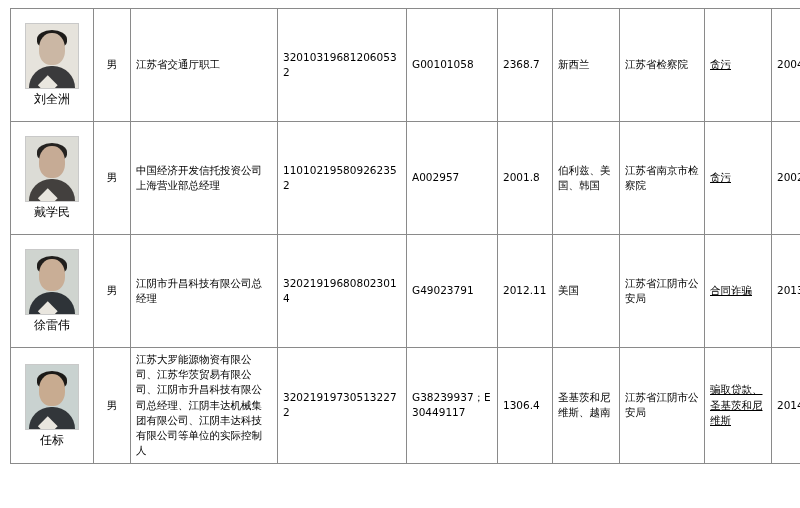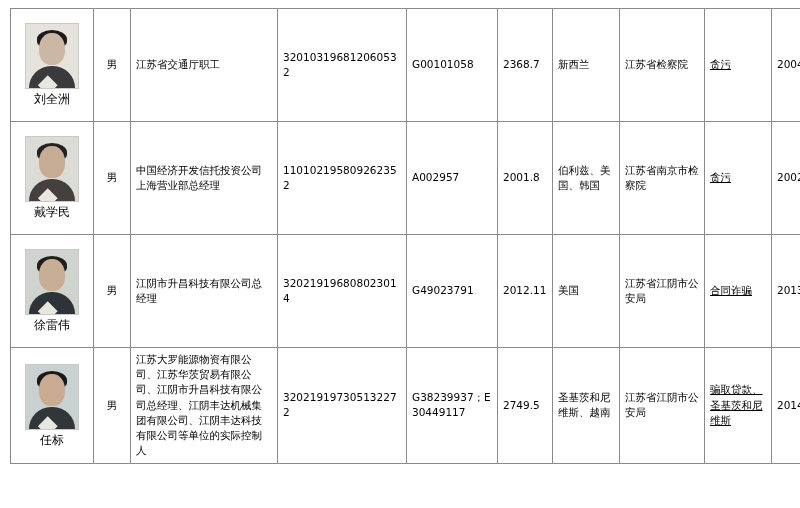--- a/index.html
+++ b/index.html
@@ -227,21 +227,21 @@
               <div class="body" style="background:#32363a;"></div>
               <div class="collar"></div>
             </div>
             <div class="p-name">任标</div>
           </div>
         </td>
         <td class="c-gender">男</td>
         <td class="c-position">江苏大罗能源物资有限公司、江苏华茨贸易有限公司、江阴市升昌科技有限公司总经理、江阴丰达机械集团有限公司、江阴丰达科技有限公司等单位的实际控制人</td>
         <td class="c-id">320219197305132272</td>
         <td class="c-passport">G38239937；E30449117</td>
-        <td class="c-date1">2749.5</td>
+        <td class="c-date1">1306.4</td>
         <td class="c-country">圣基茨和尼维斯、越南</td>
         <td class="c-agency">江苏省江阴市公安局</td>
         <td class="c-charge">骗取贷款、圣基茨和尼维斯</td>
         <td class="c-date2">2014.5.26</td>
 
       </tr>
 
     </tbody>
   </table>
 </div>

